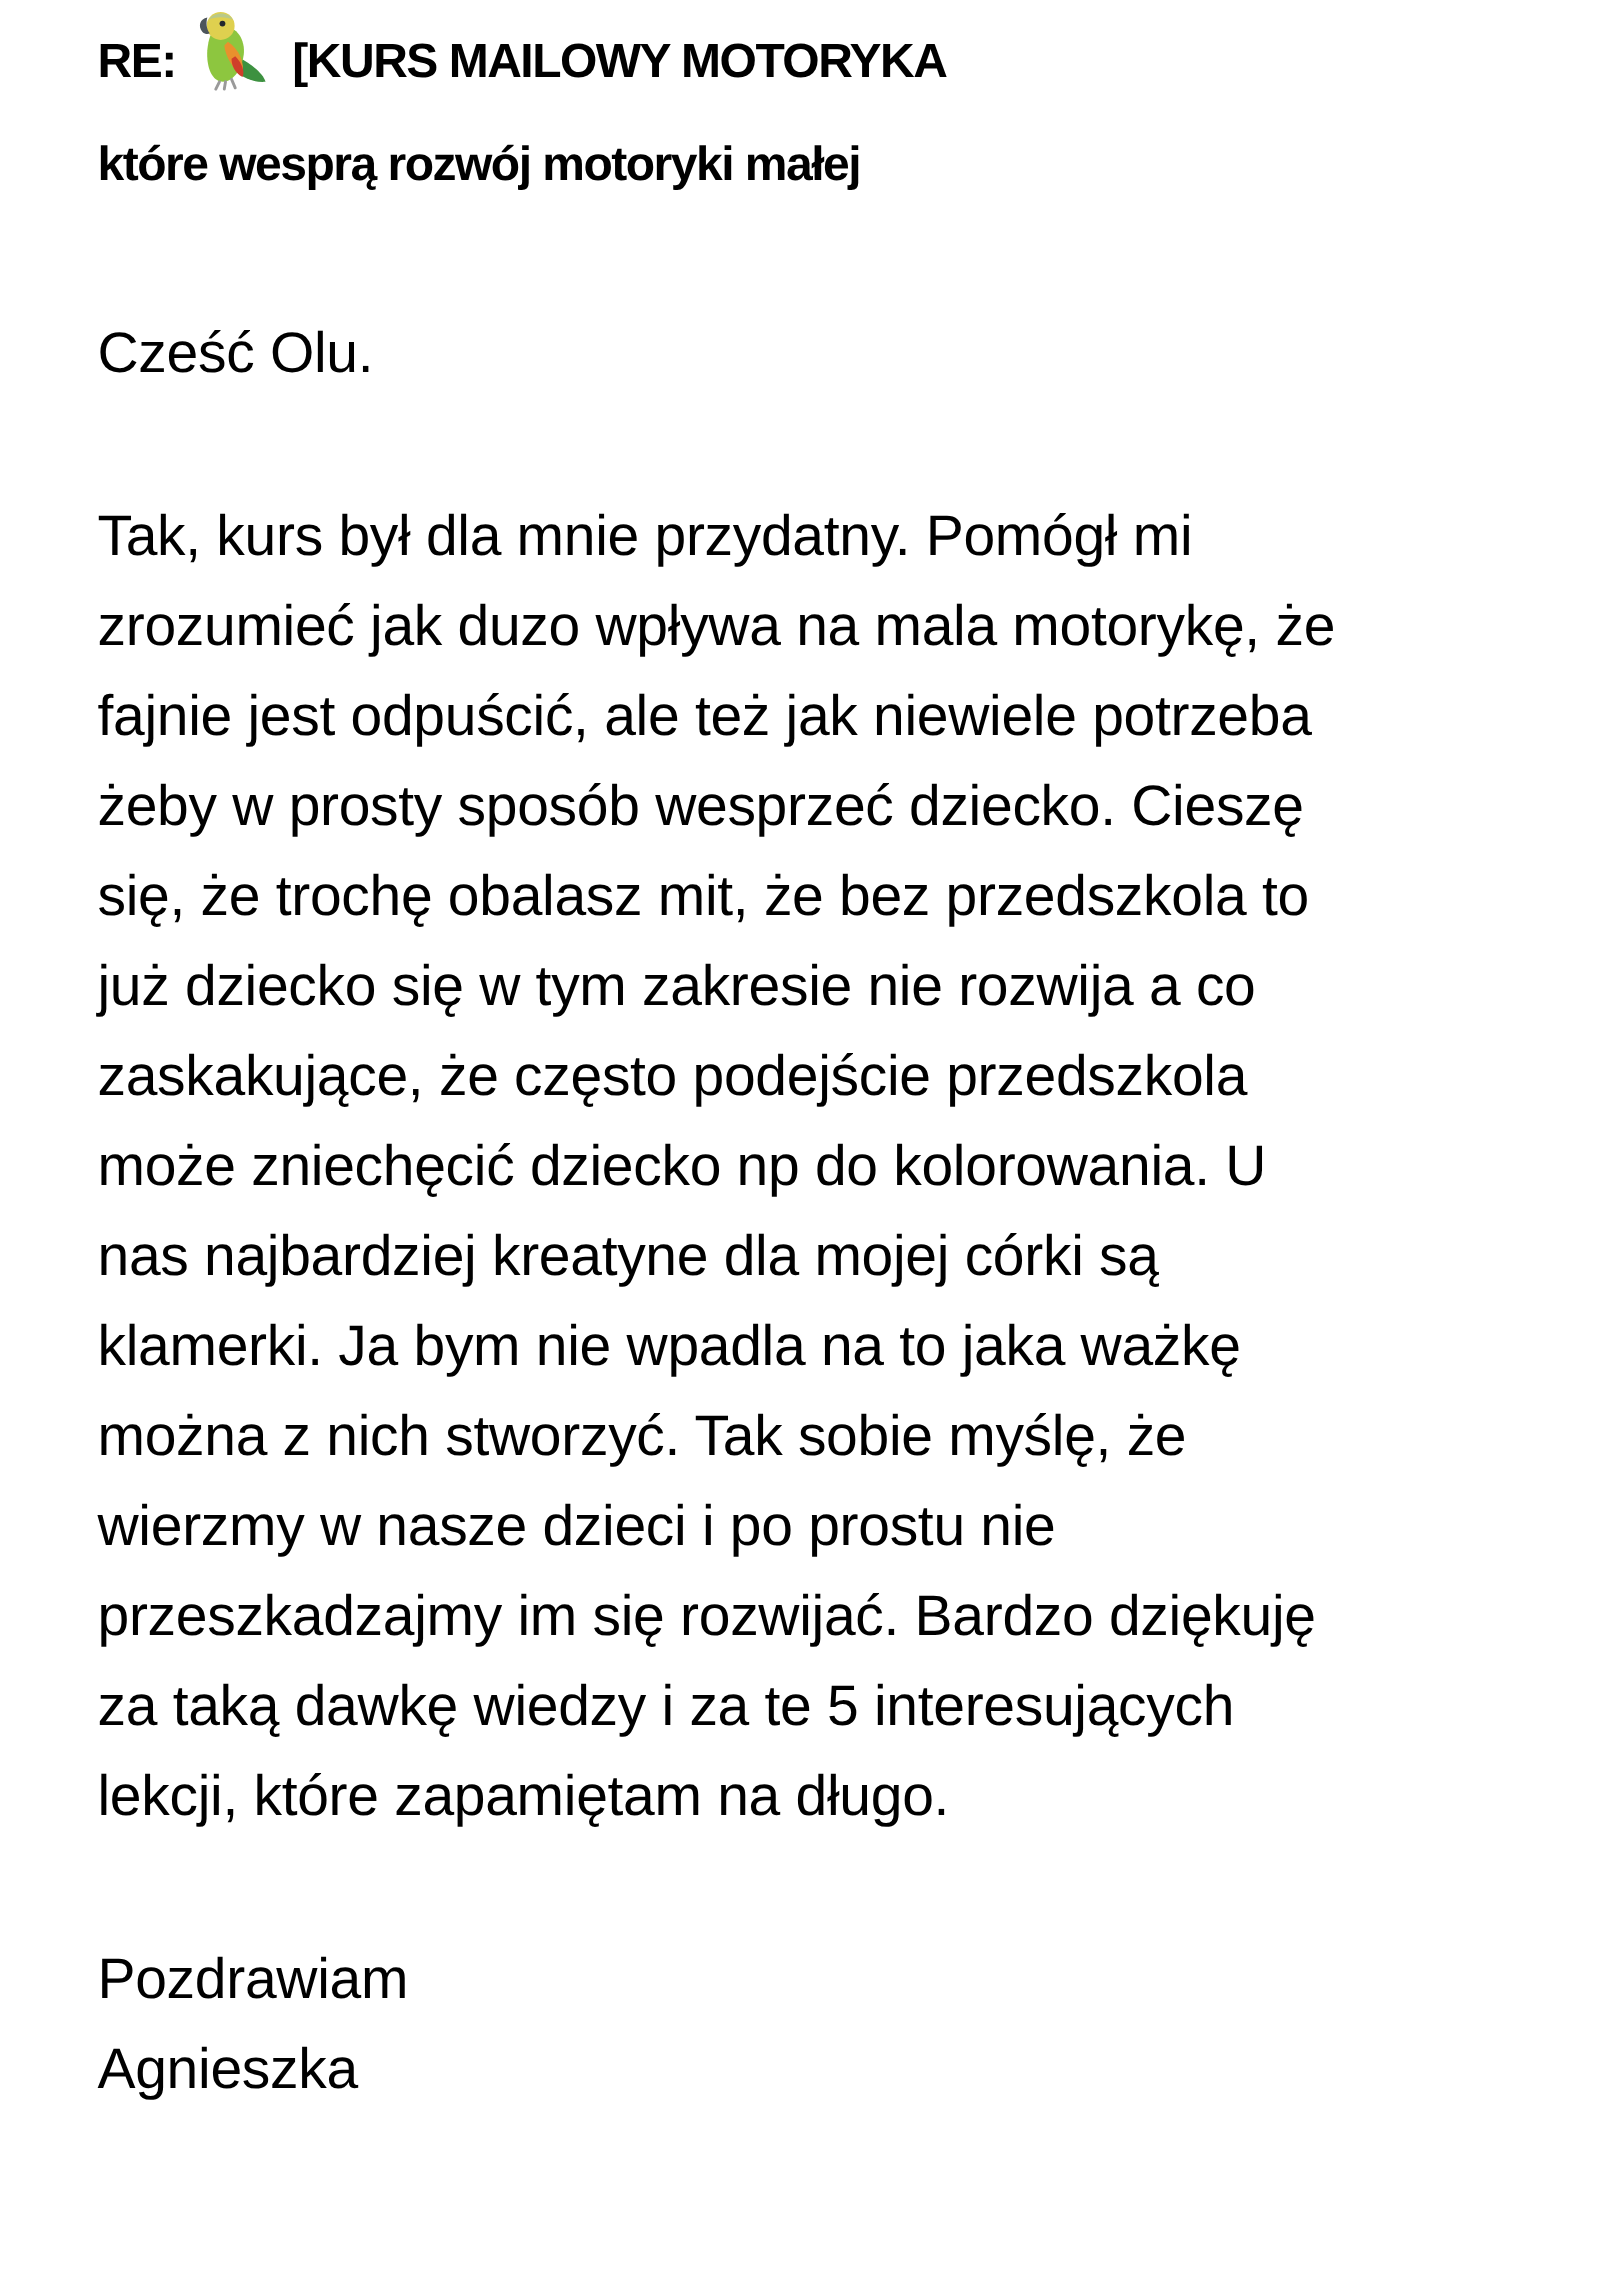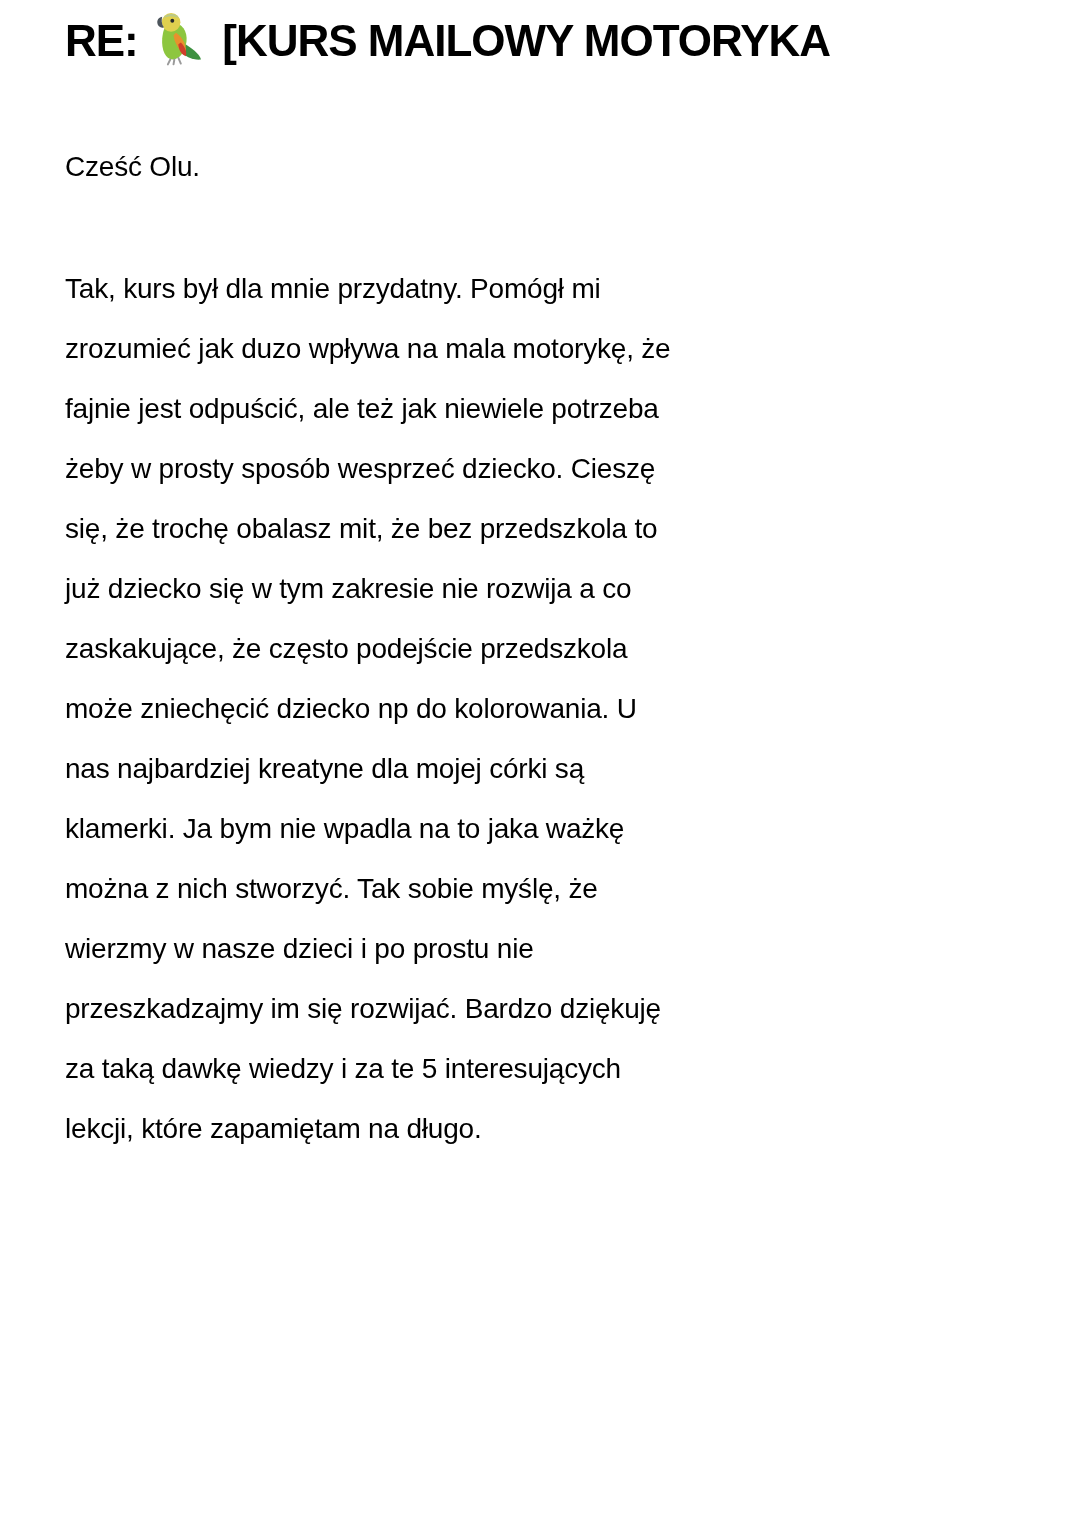--- a/index.html
+++ b/index.html
@@ -13,37 +13,37 @@
     font-family: "Liberation Sans", sans-serif;
     color: #000000;
   }
   .page {
     width: 1080px;
     height: 1517px;
     padding: 6px 40px 0 65px;
     background: #ffffff;
   }
   .subject {
-    font-size: 44px;
+    font-size: 32px;
     font-weight: 700;
     line-height: 69px;
     letter-spacing: -1px;
     color: #000000;
   }
   .subject-line {
     white-space: pre;
   }
   .parrot {
     display: inline-block;
     vertical-align: -10px;
     margin: 0 5px;
   }
   .body-text {
     margin-top: 62px;
-    font-size: 28px;
+    font-size: 38px;
     line-height: 60px;
     letter-spacing: -0.2px;
     max-width: 975px;
   }
   .body-text p {
     white-space: pre-line;
     margin: 0 0 62px 0;
   }
   .body-text p.signature {
     margin-bottom: 0;
@@ -65,34 +65,37 @@
 
     <circle cx="21" cy="14" r="11.5" fill="#dfd04f"></circle>
     <path d="M11 9 C15 2 28 2 31 9 C27 6 15 6 11 9 Z" fill="#b9c98a"></path>
 
     <circle cx="22.5" cy="12" r="2.4" fill="#23282d"></circle>
 
     <path d="M10 7 C4 8 2 14 6 19 C8 21 11 21 12 20 C9 16 9 11 10 7 Z" fill="#4d555c"></path>
 
     <path d="M20 60 L17 66 M25 60 L24 66 M30 58 L33 65" stroke="#9a9a9a" stroke-width="2.4" stroke-linecap="round" fill="none"></path>
   </svg><span> [KURS MAILOWY MOTORYKA</span></div>
+      <div class="subject-line"><span>które wesprą rozwój motoryki małej</span></div>
     </h1>
   <div class="body-text">
     <p>Cześć Olu.</p>
     <div>
         <p>Tak, kurs był dla mnie przydatny. Pomógł mi
 zrozumieć jak duzo wpływa na mala motorykę, że
 fajnie jest odpuścić, ale też jak niewiele potrzeba
 żeby w prosty sposób wesprzeć dziecko. Cieszę
 się, że trochę obalasz mit, że bez przedszkola to
 już dziecko się w tym zakresie nie rozwija a co
 zaskakujące, że często podejście przedszkola
 może zniechęcić dziecko np do kolorowania. U
 nas najbardziej kreatyne dla mojej córki są
 klamerki. Ja bym nie wpadla na to jaka ważkę
 można z nich stworzyć. Tak sobie myślę, że
 wierzmy w nasze dzieci i po prostu nie
 przeszkadzajmy im się rozwijać. Bardzo dziękuję
 za taką dawkę wiedzy i za te 5 interesujących
 lekcji, które zapamiętam na długo.</p>
       </div>
+    <p class="signature">Pozdrawiam
+Agnieszka</p>
   </div>
 </div>
 
 </body></html>

